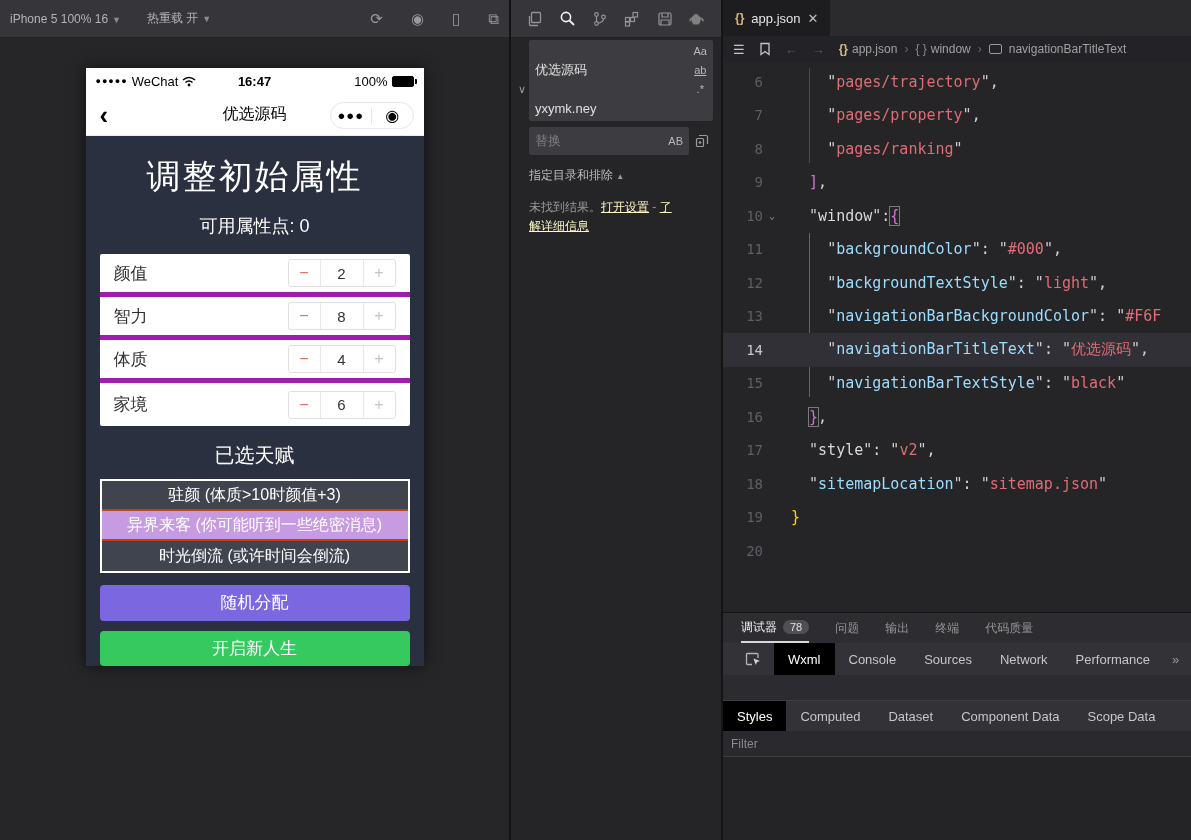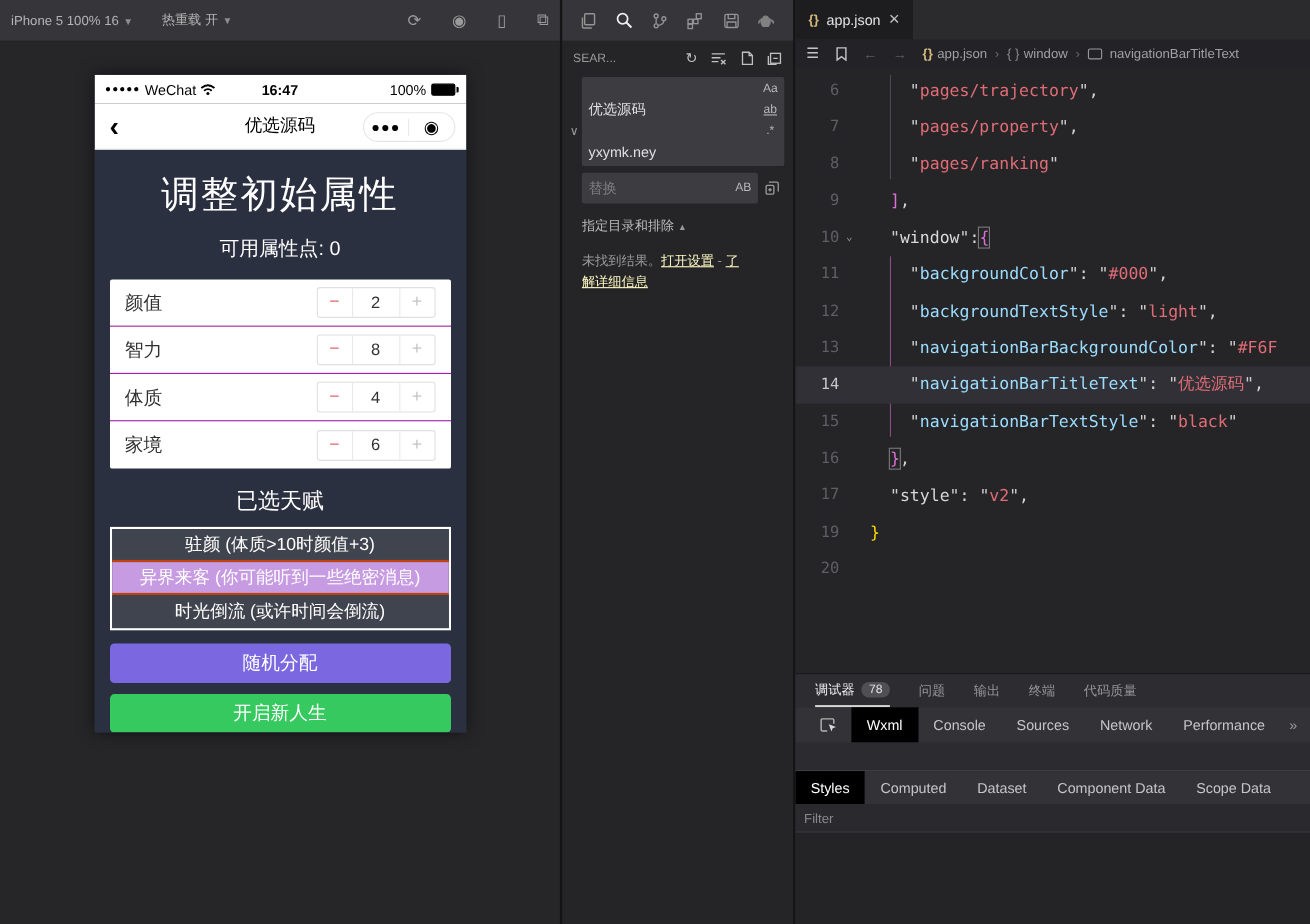--- a/index.html
+++ b/index.html
@@ -28,21 +28,21 @@
   .nav-title { position:absolute; left:0; right:0; text-align:center; font-size:16px; color:#000; }
   .capsule { position:absolute; right:10px; top:8px; width:84px; height:27px; border:1px solid #e6e6e6; border-radius:14px; background:#fff; display:flex; align-items:center; z-index:2; }
   .cap-dots { flex:1; text-align:center; font-size:13px; letter-spacing:1px; color:#000; cursor:pointer; }
   .cap-sep { width:1px; height:16px; background:#e9e9e9; }
   .cap-target { flex:1; text-align:center; font-size:16px; color:#000; cursor:pointer; }
 
   .page { flex:1; background:var(--content-bg,#2b3040); color:#fff; padding:14px 14px 0; display:flex; flex-direction:column; overflow:hidden; }
   .page-title { text-align:center; font-size:34px; letter-spacing:2px; margin-top:4px; }
   .points { text-align:center; font-size:18px; margin:14px 0 16px; }
   .attr-card { background:#fff; border-radius:2px; color:#333; }
-  .attr-row { display:flex; align-items:center; height:43px; padding:0 14px; border-bottom:1px solid #a21caf; }
+  .attr-row { display:flex; align-items:center; height:43px; padding:0 14px; border-bottom:5px solid #a21caf; }
   .attr-row:last-child { border-bottom:none; }
   .attr-label { font-size:17px; color:#303030; flex:1; }
   .stepper { display:flex; border:1px solid #e0e0e0; border-radius:3px; height:28px; width:108px; }
   .step-btn { width:32px; display:flex; align-items:center; justify-content:center; font-size:16px; cursor:pointer; }
   .step-minus { color:var(--minus-red,#e06b6b); border-right:1px solid #e8e8e8; }
   .step-plus { color:#c4c4c4; border-left:1px solid #e8e8e8; }
   .step-val { flex:1; display:flex; align-items:center; justify-content:center; font-size:15px; color:#333; }
   .talent-title { text-align:center; font-size:20px; margin:16px 0 10px; }
   .talent-list { border:2px solid #fff; }
   .talent-item { height:30px; display:flex; align-items:center; justify-content:center; font-size:16px; color:#fff; background:#40444f; border-bottom:2px solid #c2410c; cursor:pointer; white-space:nowrap; }
@@ -263,44 +263,20 @@
             <path d="M5 2 v4 h6 v-4 M4 14 v-5 h8 v5" fill="none" stroke="#b4b4b4" stroke-width="1.2"></path>
           </svg>
         </span>
       <span class="ic">
           <svg width="18" height="14" viewBox="0 0 18 14">
             <path d="M4 5 h8 q1 4 -1.5 7 h-5 Q3 9 4 5 Z M4 6 Q1 6.5 2 9.5 M12 6 q4 0 3 3.5 M5.5 5 q0-2.5 2.5-2.5 q2.5 0 2.5 2.5" fill="#9a9a9a" stroke="#9a9a9a" stroke-width="1"></path>
           </svg>
         </span>
     </div>
 
-    <div class="search-header">
-      <span>SEAR...</span>
-      <span class="hicons">
-        <span>↻</span>
-        <span>
-            <svg width="14" height="12" viewBox="0 0 14 12">
-              <path d="M1 2 h12 M1 5.5 h8 M1 9 h6" stroke="#c0c0c0" stroke-width="1.3"></path>
-              <path d="M9.5 7.5 l4 4 M13.5 7.5 l-4 4" stroke="#c0c0c0" stroke-width="1.3"></path>
-            </svg>
-          </span>
-        <span>
-            <svg width="13" height="14" viewBox="0 0 13 14">
-              <path d="M3 1.5 h6 l3 3 V12.5 h-9 Z" fill="none" stroke="#c0c0c0" stroke-width="1.2"></path>
-              <path d="M9 1.5 v3 h3" fill="none" stroke="#c0c0c0" stroke-width="1.2"></path>
-            </svg>
-          </span>
-        <span>
-            <svg width="14" height="13" viewBox="0 0 14 13">
-              <rect x="3.5" y="1.5" width="9" height="9" fill="none" stroke="#c0c0c0" stroke-width="1.2"></rect>
-              <path d="M1.5 4 v7.5 h7.5 M6 6 h4" fill="none" stroke="#c0c0c0" stroke-width="1.2"></path>
-            </svg>
-          </span>
-      </span>
-    </div>
 
     <div class="search-body">
       <div class="srow">
         <div class="toggle-chevron">∨</div>
         <div class="search-box">
           <div class="sb-line1">
             <span class="query">优选源码</span>
             <span class="opt-icons">
               <span>Aa</span>
               <span class="uword">ab</span>
@@ -366,20 +342,21 @@
         <div class="code-line"><div class="gutter"><span>8</span><div class="fold"></div></div><pre class="codetxt"><span>    </span><span class="tok-q">"</span><span class="tok-s">pages/ranking</span><span class="tok-q">"</span></pre></div>
         <div class="code-line"><div class="gutter"><span>9</span><div class="fold"></div></div><pre class="codetxt"><span>  </span><span class="tok-b2">]</span><span class="tok-p">,</span></pre></div>
         <div class="code-line"><div class="gutter"><span>10</span><div class="fold">⌄</div></div><pre class="codetxt"><span>  </span><span class="tok-q">"</span><span class="tok-w">window</span><span class="tok-q">"</span><span class="tok-p">:</span><span class="tok-bb">{</span></pre></div>
         <div class="code-line"><div class="gutter"><span>11</span><div class="fold"></div></div><pre class="codetxt"><span>    </span><span class="tok-q">"</span><span class="tok-k">backgroundColor</span><span class="tok-q">"</span><span class="tok-p">: </span><span class="tok-q">"</span><span class="tok-s">#000</span><span class="tok-q">"</span><span class="tok-p">,</span></pre></div>
         <div class="code-line"><div class="gutter"><span>12</span><div class="fold"></div></div><pre class="codetxt"><span>    </span><span class="tok-q">"</span><span class="tok-k">backgroundTextStyle</span><span class="tok-q">"</span><span class="tok-p">: </span><span class="tok-q">"</span><span class="tok-s">light</span><span class="tok-q">"</span><span class="tok-p">,</span></pre></div>
         <div class="code-line"><div class="gutter"><span>13</span><div class="fold"></div></div><pre class="codetxt"><span>    </span><span class="tok-q">"</span><span class="tok-k">navigationBarBackgroundColor</span><span class="tok-q">"</span><span class="tok-p">: </span><span class="tok-q">"</span><span class="tok-s">#F6F</span></pre></div>
         <div class="code-line active"><div class="gutter"><span>14</span><div class="fold"></div></div><pre class="codetxt"><span>    </span><span class="tok-q">"</span><span class="tok-k">navigationBarTitleText</span><span class="tok-q">"</span><span class="tok-p">: </span><span class="tok-q">"</span><span class="tok-s">优选源码</span><span class="tok-q">"</span><span class="tok-p">,</span></pre></div>
         <div class="code-line"><div class="gutter"><span>15</span><div class="fold"></div></div><pre class="codetxt"><span>    </span><span class="tok-q">"</span><span class="tok-k">navigationBarTextStyle</span><span class="tok-q">"</span><span class="tok-p">: </span><span class="tok-q">"</span><span class="tok-s">black</span><span class="tok-q">"</span></pre></div>
         <div class="code-line"><div class="gutter"><span>16</span><div class="fold"></div></div><pre class="codetxt"><span>  </span><span class="tok-bb">}</span><span class="tok-p">,</span></pre></div>
         <div class="code-line"><div class="gutter"><span>17</span><div class="fold"></div></div><pre class="codetxt"><span>  </span><span class="tok-q">"</span><span class="tok-w">style</span><span class="tok-q">"</span><span class="tok-p">: </span><span class="tok-q">"</span><span class="tok-s">v2</span><span class="tok-q">"</span><span class="tok-p">,</span></pre></div>
+        <div class="code-line"><div class="gutter"><span>18</span><div class="fold"></div></div><pre class="codetxt"><span>  </span><span class="tok-q">"</span><span class="tok-k">sitemapLocation</span><span class="tok-q">"</span><span class="tok-p">: </span><span class="tok-q">"</span><span class="tok-s">sitemap.json</span><span class="tok-q">"</span></pre></div>
         <div class="code-line"><div class="gutter"><span>19</span><div class="fold"></div></div><pre class="codetxt"><span class="tok-b1">}</span></pre></div>
         <div class="code-line"><div class="gutter"><span>20</span><div class="fold"></div></div><pre class="codetxt"></pre></div>
       </div>
 
     <div class="bottom">
       <div class="dbg-tabs" id="dbg-tabs">
           <div class="dbg-tab active">
             <span>调试器</span>
             <span class="badge">78</span>
           </div>

